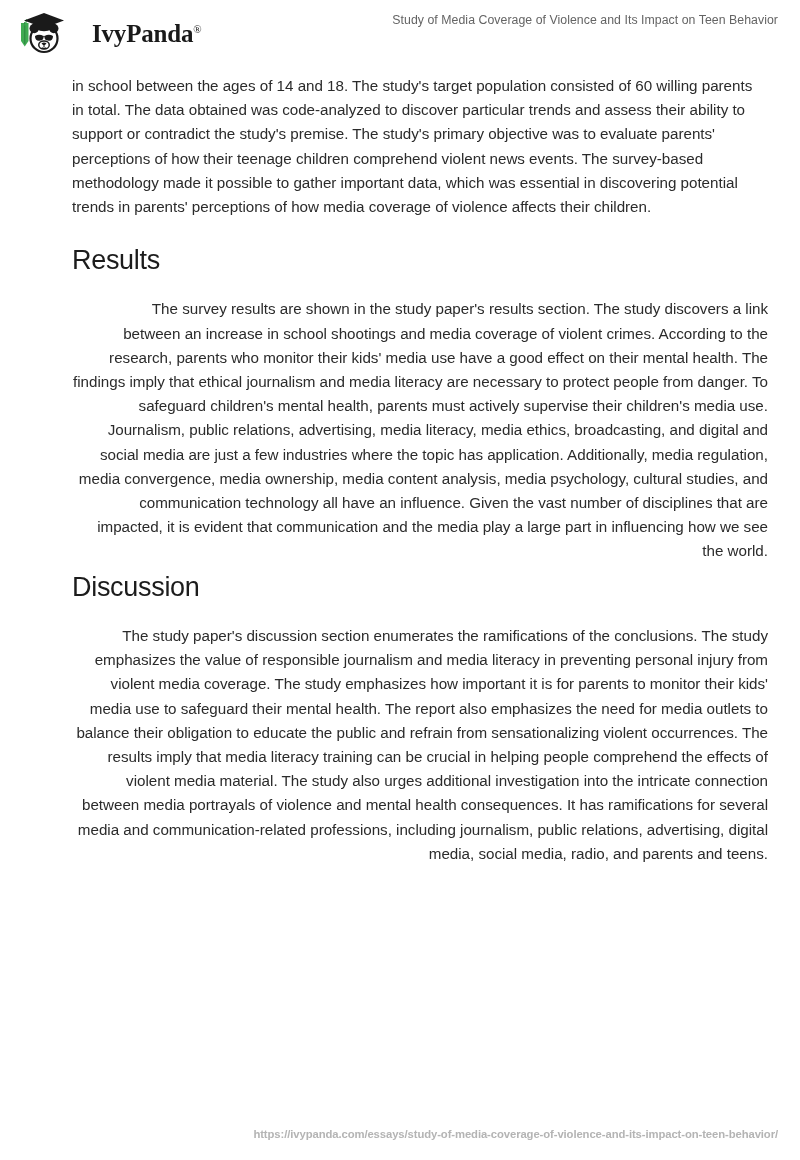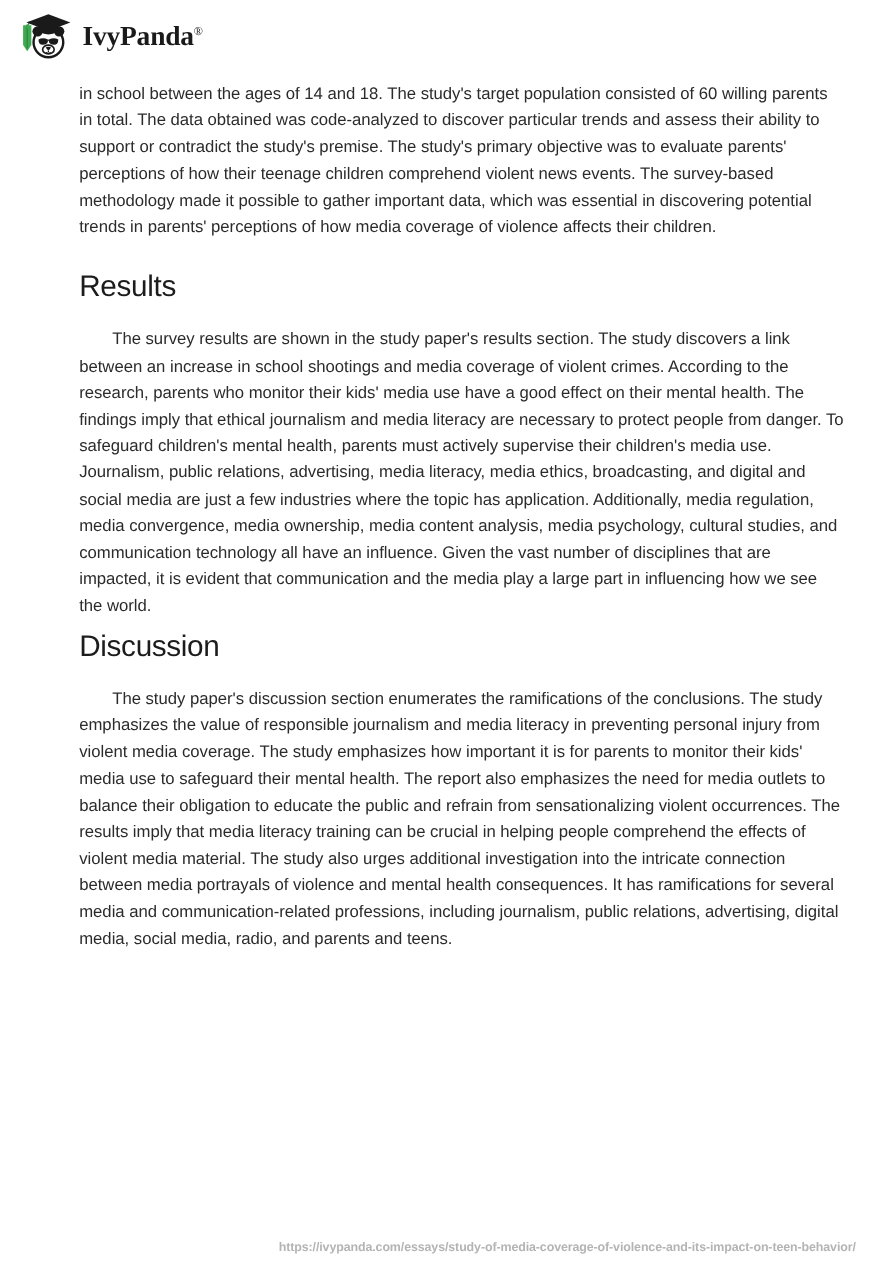--- a/index.html
+++ b/index.html
@@ -23,21 +23,21 @@
     position: relative;
     height: 62px;
     padding: 0;
   }
   .brand {
     position: absolute;
     left: 16px;
     top: 10px;
     display: flex;
     align-items: center;
-    gap: 7px;
+    gap: 24px;
     height: 46px;
   }
   .brand-mark {
     width: 52px;
     height: 46px;
     display: block;
     flex: 0 0 auto;
   }
   .brand-name {
     font-family: "Liberation Serif", serif;
@@ -77,20 +77,21 @@
   p.para {
     font-size: 15.2px;
     line-height: 24.2px;
     color: #2b2b2b;
     margin: 0 0 0 0;
     text-align: left;
     letter-spacing: -0.02px;
   }
   p.para.indent {
     text-indent: 30px;
+    text-align: right;
   }
   h2.section-heading {
     font-size: 27px;
     font-weight: normal;
     color: #1c1c1c;
     margin: 26px 0 22px 0;
     line-height: 1.12;
     letter-spacing: -0.3px;
   }
   h2.section-heading.tight-top {
@@ -143,20 +144,21 @@
 
       <path d="M56 71.8 v3.4" stroke="#1a1a1a" stroke-width="2.2"></path>
       <path d="M51.6 75.6 q4.4 3.2 8.8 0" stroke="#1a1a1a" stroke-width="2.2" fill="none"></path>
 
       <path d="M56 6 L96 21 L56 36 L16 21 Z" fill="#1a1a1a"></path>
       <path d="M40 27 L40 38 q16 9 32 0 L72 27" fill="#1a1a1a"></path>
     </svg>
     <span class="brand-name"><span>IvyPanda</span><sup class="brand-reg">®</sup></span>
   </div>
 
+  <div class="header-title">Study of Media Coverage of Violence and Its Impact on Teen Behavior</div>
 </header>
 
 <main class="page-body">
 
   <p class="para">in school between the ages of 14 and 18. The study's target population consisted of 60 willing parents in total.  The data obtained was code-analyzed to discover particular trends and assess their ability to support or contradict the study's premise. The study's primary objective was to evaluate parents' perceptions of how their teenage children comprehend violent news events. The survey-based methodology made it possible to gather important data, which was essential in discovering potential trends in parents' perceptions of how media coverage of violence affects their children.</p>
 
   <h2 class="section-heading">Results</h2>
   <p class="para indent">The survey results are shown in the study paper's results section. The study discovers a link between an increase in school shootings and media coverage of violent crimes. According to the research, parents who monitor their kids' media use have a good effect on their mental health. The findings imply that ethical journalism and media literacy are necessary to protect people from danger. To safeguard children's mental health, parents must actively supervise their children's media use. Journalism, public relations, advertising, media literacy, media ethics, broadcasting, and digital and social media are just a few industries where the topic has application. Additionally, media regulation, media convergence, media ownership, media content analysis, media psychology, cultural studies, and communication technology all have an influence. Given the vast number of disciplines that are impacted, it is evident that communication and the media play a large part in influencing how we see the world.</p>
 
   <h2 class="section-heading tight-top">Discussion</h2>

